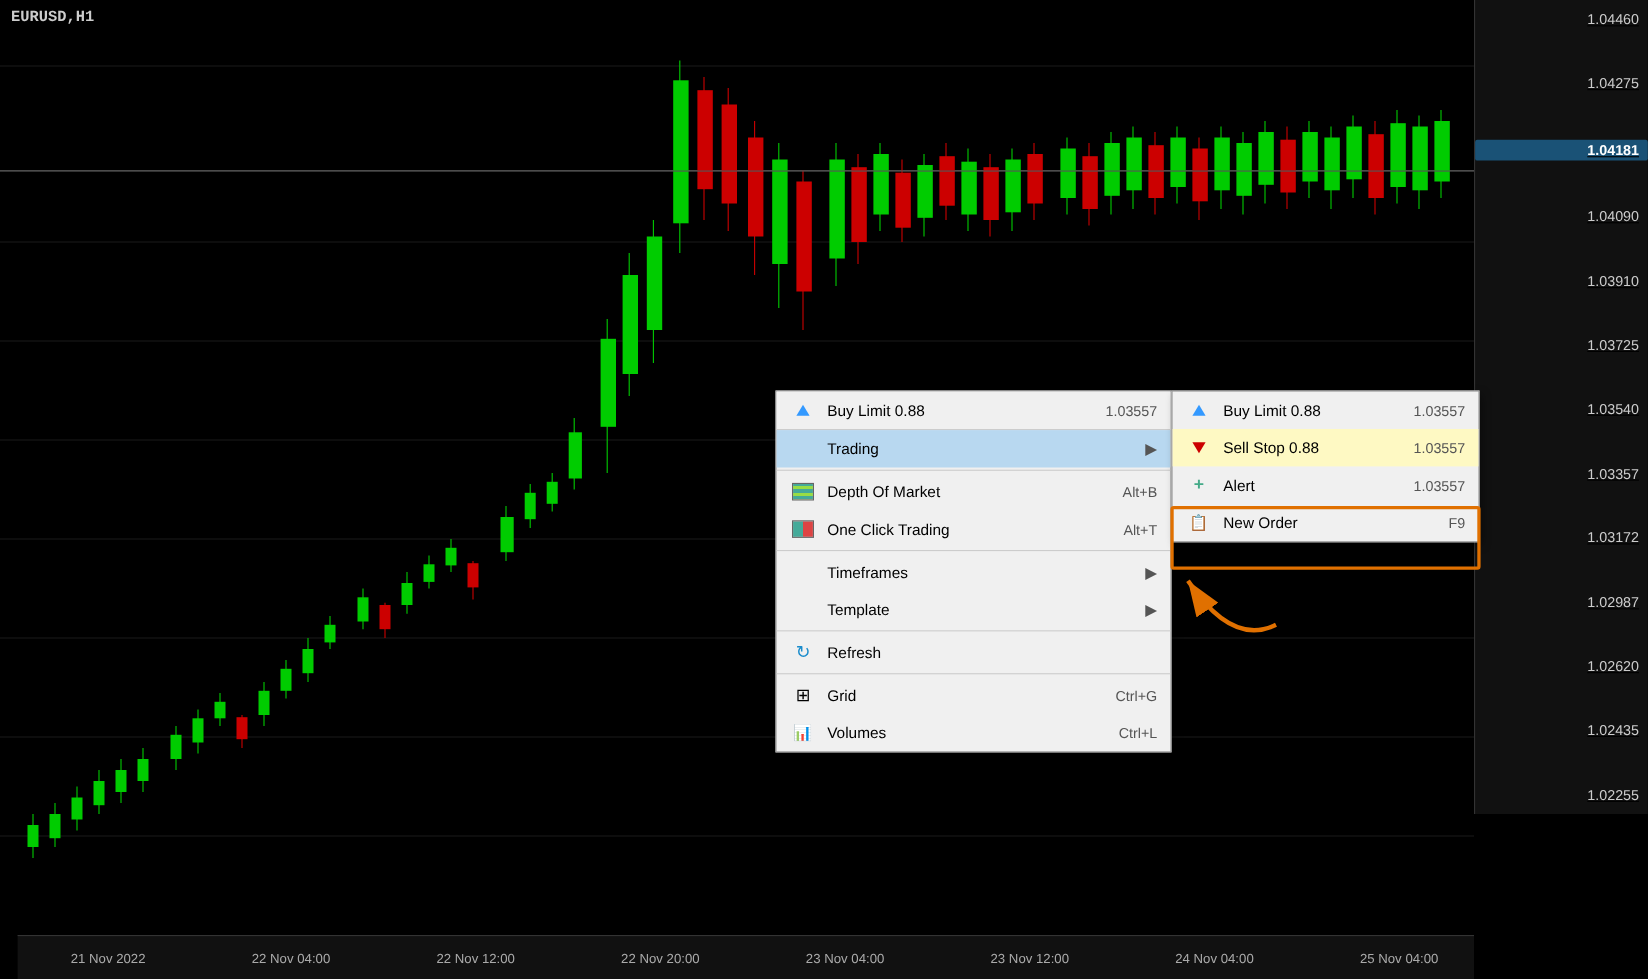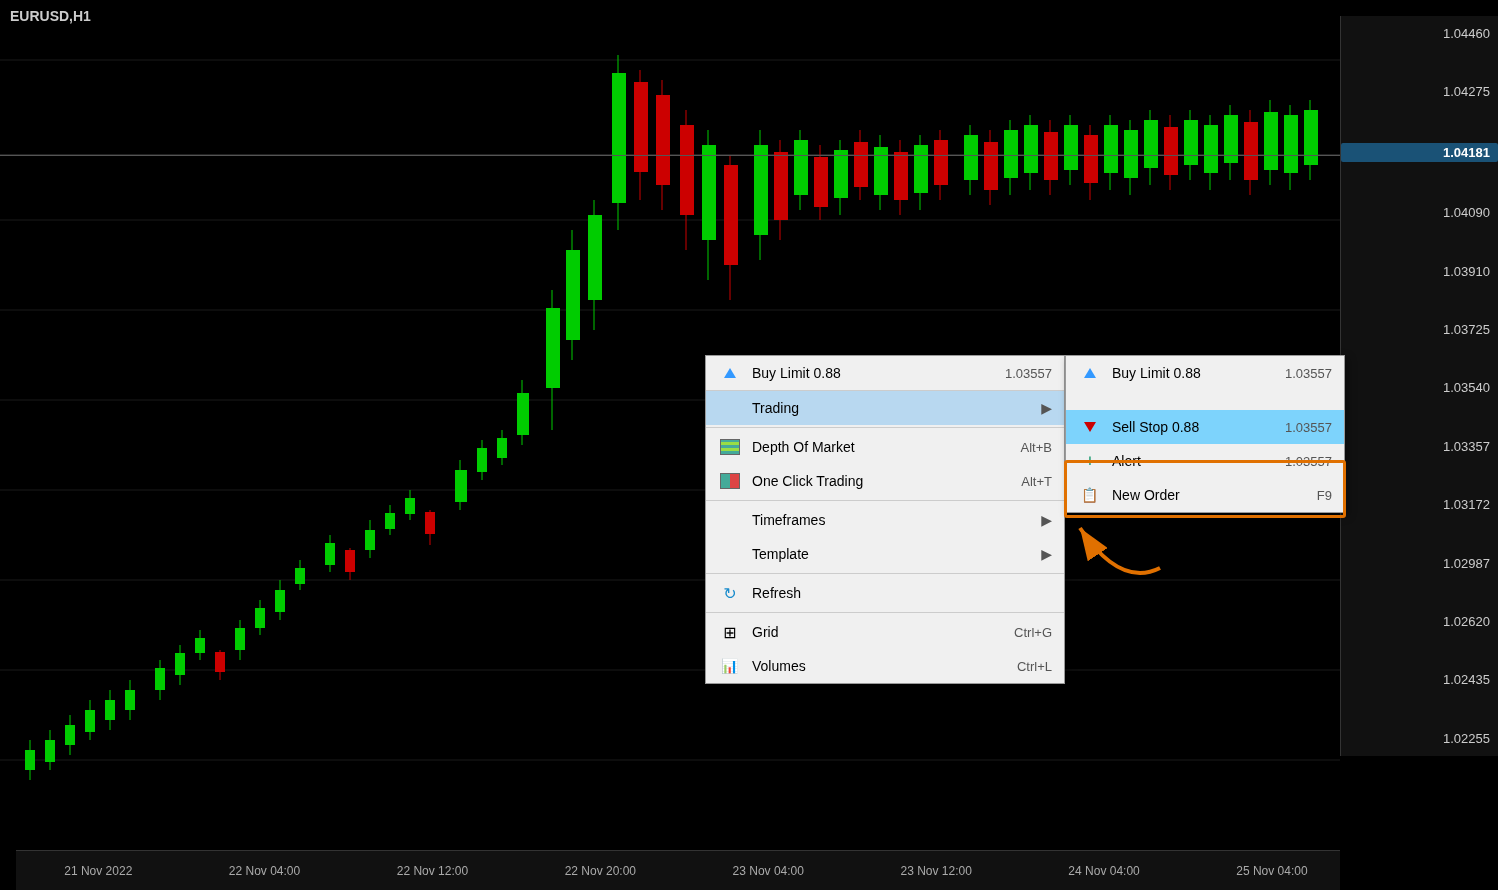--- a/index.html
+++ b/index.html
@@ -11,29 +11,30 @@
       top: 0; left: 0;
       width: 1340px;
       height: 890px;
       background: #000;
       overflow: hidden;
     }
 
     
     #price-axis {
       position: absolute;
-      top: 16px; right: 0;
+      top: 0; right: 0;
       width: 158px;
       height: 740px;
       background: #111;
       border-left: 1px solid #333;
       display: flex;
       flex-direction: column;
       justify-content: space-between;
       padding: 10px 0;
+      text-decoration: underline;
     }
 
     .price-label {
       color: #ccc;
       font-size: 13px;
       text-align: right;
       padding-right: 8px;
       position: relative;
     }
 
@@ -48,20 +49,21 @@
 
     
     #chart-title {
       position: absolute;
       top: 8px;
       left: 10px;
       color: #ccc;
       font-size: 14px;
       font-weight: bold;
       z-index: 5;
+      font-family: Liberation Mono, monospace;
     }
 
     
     #price-line {
       position: absolute;
       top: 155px;
       left: 0;
       width: 1340px;
       height: 1px;
       background: #555;
@@ -577,21 +579,21 @@
 <div id="trading-submenu">
 
   <div class="submenu-item">
     <div class="icon">
       <div class="up-arrow-icon"></div>
     </div>
     <span class="label">Buy Limit 0.88</span>
     <span class="shortcut">1.03557</span>
   </div>
 
-  <div class="submenu-item" style="background: #7dd3fc; margin-top: 20px;">
+  <div class="submenu-item" style="background: #fef9c3;">
     <div class="icon">
       <div class="down-arrow-icon"></div>
     </div>
     <span class="label">Sell Stop 0.88</span>
     <span class="shortcut">1.03557</span>
   </div>
 
   <div class="submenu-item">
     <div class="icon">
       <span style="color:#4a8; font-size:16px; font-weight:bold;">+</span>

